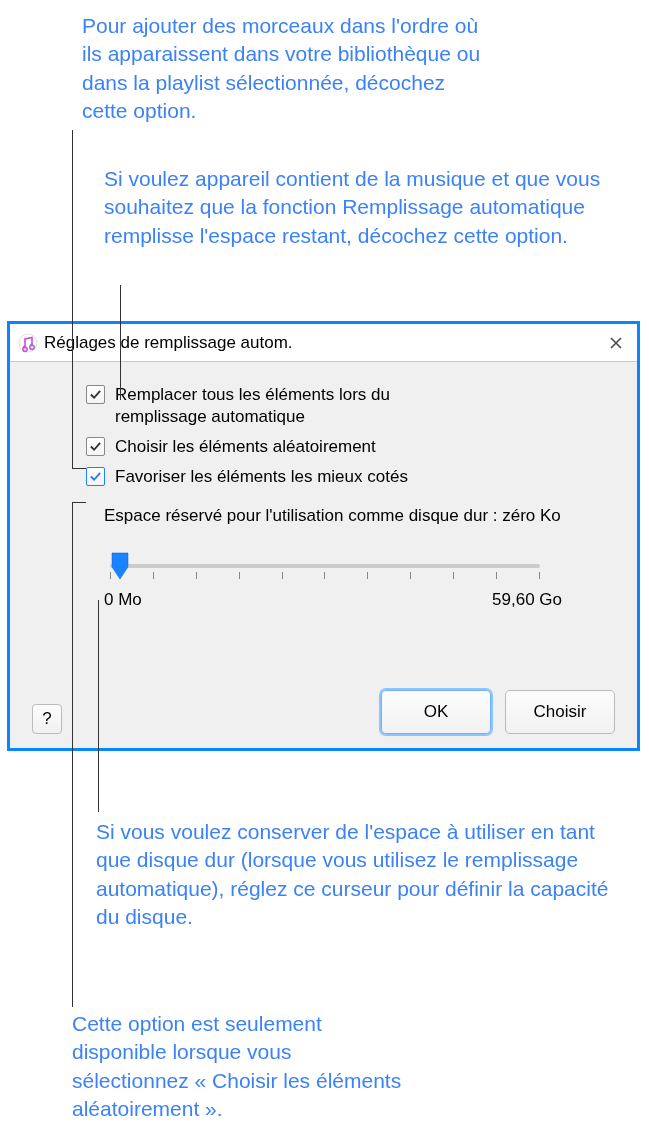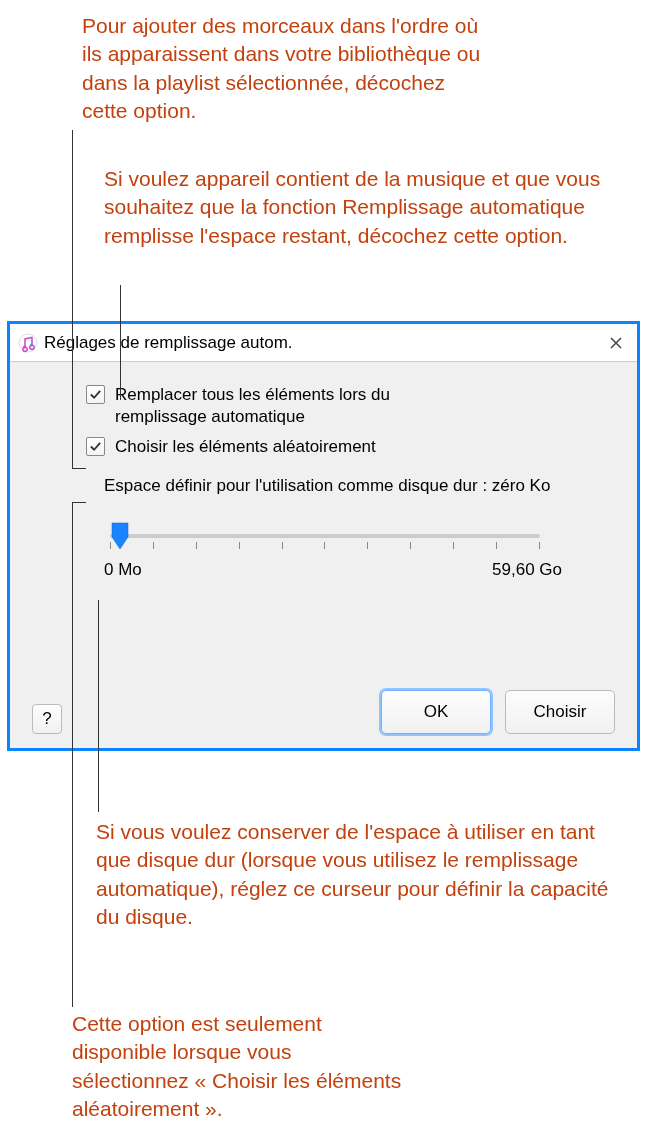--- a/index.html
+++ b/index.html
@@ -11,21 +11,21 @@
     background: #fff;
     font-family: -apple-system, "Helvetica Neue", Arial, sans-serif;
     font-size: 20px;
     color: #000;
     position: relative;
   }
   .callout {
     position: absolute;
     font-size: 21px;
     line-height: 1.35;
-    color: #c2410c;
+    color: #3b82f6;
   }
   .dialog {
     position: absolute;
     left: 7px;
     top: 321px;
     width: 633px;
     height: 430px;
     border: 3px solid #0a84ff;
     background: #f0f0f0;
   }
@@ -189,23 +189,31 @@
 
     <div class="checkbox-row">
       <span class="checkbox">
         <svg class="check-svg" viewBox="0 0 14 14">
           <path d="M2 7 L5.5 10.5 L12 3" stroke="#333" stroke-width="2" fill="none"></path>
         </svg>
       </span>
       <span class="cb-label">Choisir les éléments aléatoirement</span>
     </div>
 
+    <div class="checkbox-row">
+      <span class="checkbox blue">
+        <svg class="check-svg" viewBox="0 0 14 14">
+          <path d="M2 7 L5.5 10.5 L12 3" stroke="#1a83ff" stroke-width="2" fill="none"></path>
+        </svg>
+      </span>
+      <span class="cb-label">Favoriser les éléments les mieux cotés</span>
+    </div>
 
     <div class="reserve-block">
-      <div>Espace définir pour l'utilisation comme disque dur : zéro Ko</div>
+      <div>Espace réservé pour l'utilisation comme disque dur : zéro Ko</div>
       <div class="slider-wrap">
         <div class="slider-track"></div>
         <div class="slider-ticks">
           <span></span>
             <span></span>
             <span></span>
             <span></span>
             <span></span>
             <span></span>
             <span></span>

